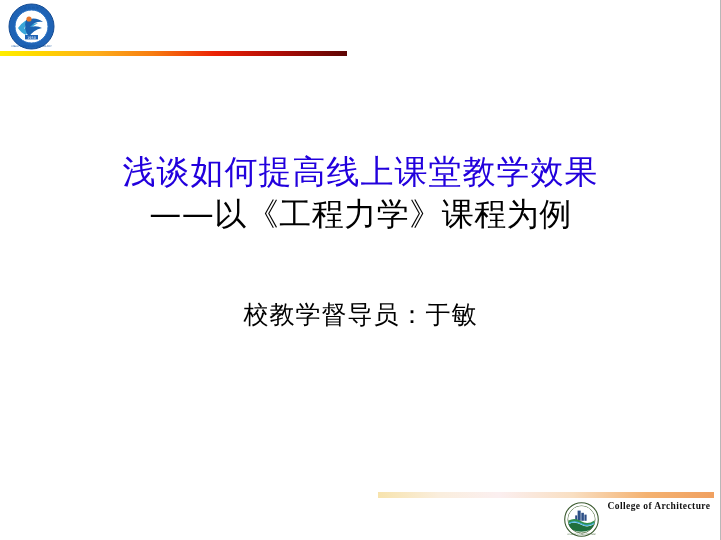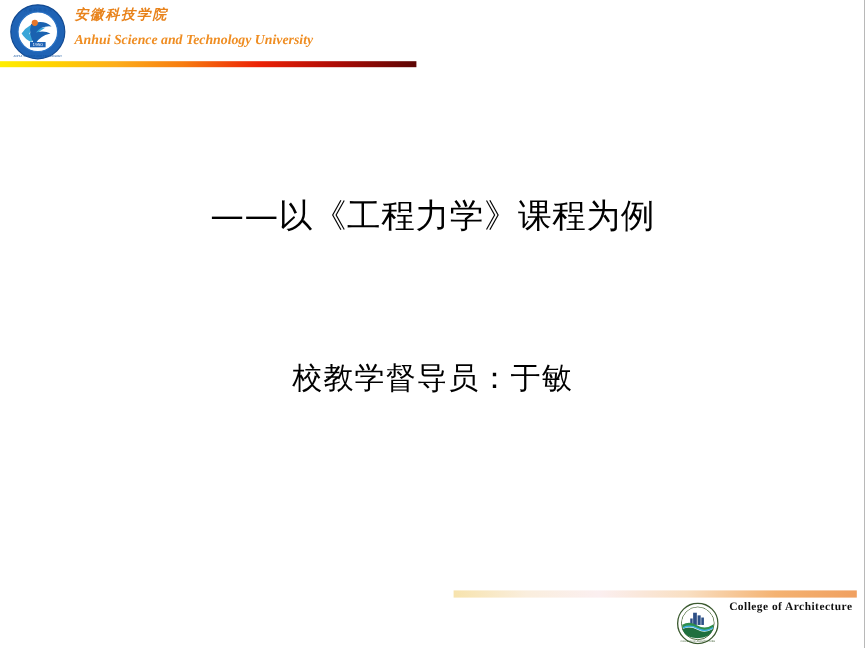--- a/index.html
+++ b/index.html
@@ -100,26 +100,25 @@
     font-size: 33px;
     font-weight: normal;
     color: #2200dd;
     letter-spacing: 1px;
     line-height: 44px;
     white-space: nowrap;
   }
 
   #sub-title {
     font-family: "DejaVu Sans", "Liberation Sans", sans-serif;
-    font-size: 28px;
+    font-size: 32px;
     font-weight: normal;
     color: #000000;
     letter-spacing: 0.5px;
     line-height: 40px;
-    margin-top: 10px;
     white-space: nowrap;
   }
 
   #presenter {
     position: absolute;
     left: 0;
     top: 298px;
     width: 721px;
     text-align: center;
     font-family: Liberation Mono, monospace;
@@ -210,29 +209,26 @@
         <text x="23.5" y="35.6" font-size="3.4" fill="#ffffff" text-anchor="middle" font-family="DejaVu Sans, sans-serif">1950</text>
         <g fill="#15559f" font-family="DejaVu Sans, sans-serif" font-size="3.1">
           <text x="23.5" y="6.3" text-anchor="middle">安 徽 科 技 学 院</text>
         </g>
         <g fill="#15559f" font-family="DejaVu Sans, sans-serif" font-size="2.3">
           <text x="23.5" y="44.4" text-anchor="middle">ANHUI SCIENCE AND TECHNOLOGY</text>
         </g>
       </svg>
     </span>
 
-    <div id="univ-names">
-      <div class="univ-cn">安徽科技学院</div>
-      <div class="univ-en">Anhui Science and Technology University</div>
-    </div>
 
     <div id="header-rule"></div>
   </div>
 
   <div id="title-block">
+    <div id="main-title">浅谈如何提高线上课堂教学效果</div>
     <div id="sub-title">——以《工程力学》课程为例</div>
   </div>
 
   <div id="presenter">校教学督导员：于敏</div>
 
   <div id="footer-rule"></div>
 
   <div id="college-logo-wrap">
 
     <span id="college-emblem">

